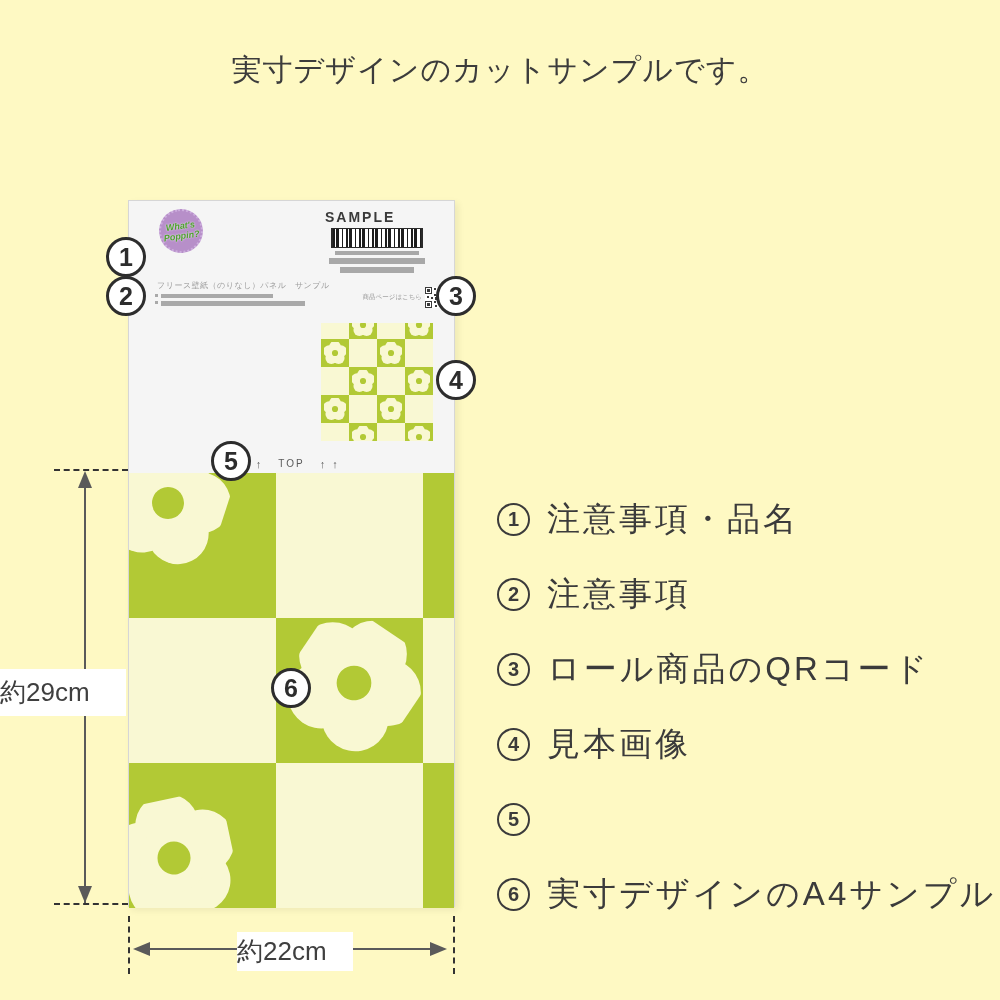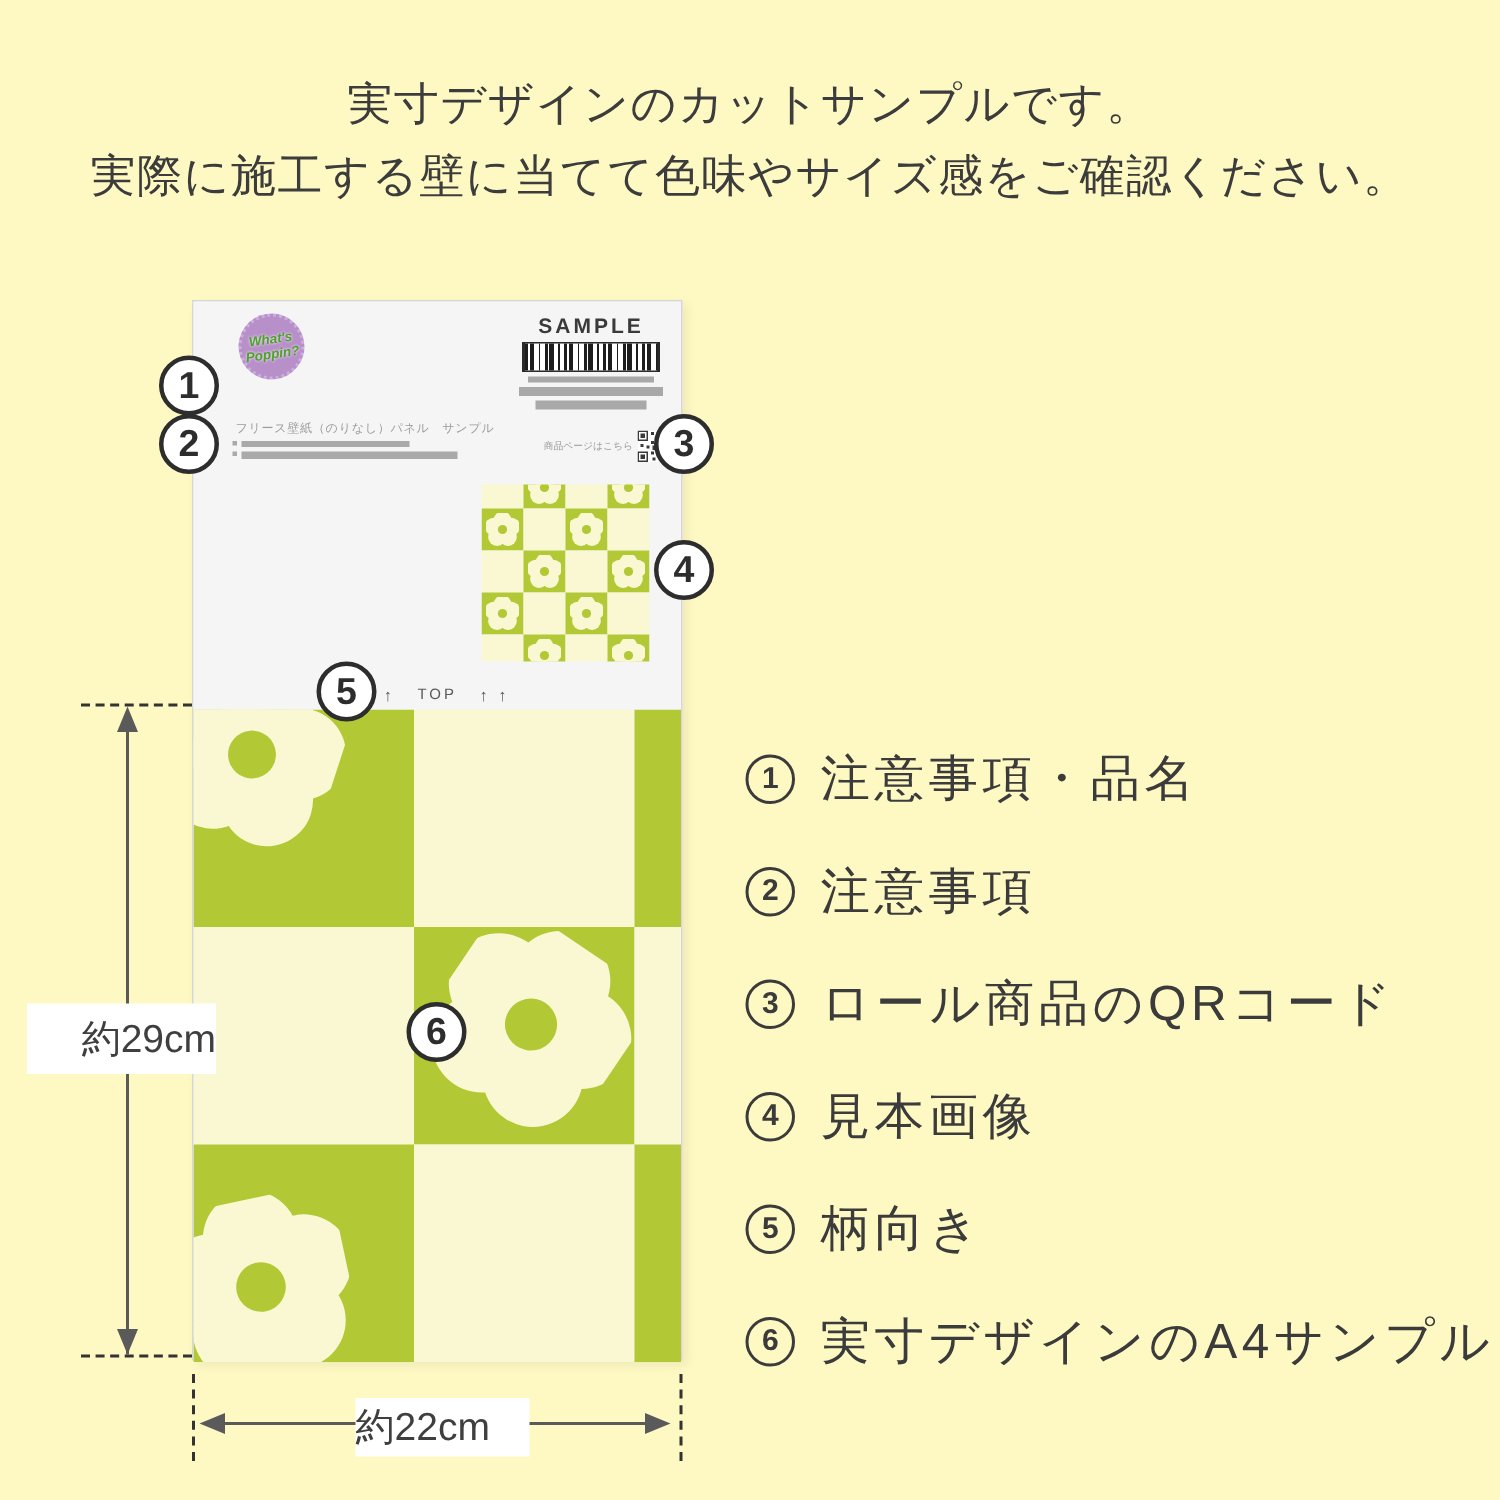--- a/index.html
+++ b/index.html
@@ -15,21 +15,21 @@
   .card { position:absolute; left:128px; top:200px; width:327px; height:707px;
           background:#f5f5f5; border:1px solid #d6d6d6; box-shadow:3px 3px 7px rgba(0,0,0,.07); }
   .label-area { position:absolute; left:0; top:0; width:100%; height:272px; background:#f5f5f5; }
 
   .logo { position:absolute; left:30px; top:8px; width:44px; height:44px; border-radius:50%;
           background:#b78fc9; border:2px dotted #cdaede; transform:rotate(-8deg);
           display:flex; flex-direction:column; align-items:center; justify-content:center; }
   .logo div { color:#4da12c; font-weight:bold; font-style:italic; font-size:9px; line-height:10px;
               text-shadow:0 0 2px #fff; }
 
-  .sample-block { position:absolute; top:8px; right:8px; width:104px; text-align:center; }
+  .sample-block { position:absolute; top:8px; right:25px; width:104px; }
   .sample-text { font-size:14px; font-weight:bold; letter-spacing:2px; color:#3a3a3a; }
   .barcode { width:92px; height:20px; margin:3px auto 0;
              background:repeating-linear-gradient(90deg,#1d1d1d 0 2px,#fff 2px 3px,#1d1d1d 3px 6px,#fff 6px 9px,#1d1d1d 9px 10px,#fff 10px 13px);
              border:1px solid #2a2a2a; border-left-width:2px; border-right-width:2px; }
   .gbar { margin:3px auto 0; background:#a8a8a8; }
   .g1 { width:84px; height:4px; } .g2 { width:96px; height:6px; } .g3 { width:74px; height:6px; }
 
   .product-title { position:absolute; left:28px; top:56px; font-size:11.5px; font-weight:bold; color:#2b2b2b; letter-spacing:.5px; white-space:nowrap; }
   .product-subtitle { position:absolute; left:28px; top:79px; font-size:8px; color:#9c9c9c; letter-spacing:.5px; white-space:nowrap; }
   .note-line { position:absolute; background:#a9a9a9; }
@@ -71,21 +71,21 @@
   .c3 { left:436px; top:276px; } .c4 { left:436px; top:360px; }
   .c5 { left:211px; top:441px; } .c6 { left:271px; top:668px; }
 
   
   .dim-line-v { position:absolute; left:84px; top:474px; height:429px; width:0; border-left:2.5px solid #5a5a5a; }
   .arr { position:absolute; width:0; height:0; z-index:2; }
   .arr-up   { left:78px; top:471px; border-left:7px solid transparent; border-right:7px solid transparent; border-bottom:17px solid #5a5a5a; }
   .arr-down { left:78px; top:886px; border-left:7px solid transparent; border-right:7px solid transparent; border-top:17px solid #5a5a5a; }
   .dash-h { position:absolute; width:74px; border-top:2.5px dashed #333; }
   .dash-h.t { left:54px; top:469px; } .dash-h.b { left:54px; top:903px; }
-  .vlabel { position:absolute; left:18px; top:669px; width:126px; text-align:right; background:#fff;
+  .vlabel { position:absolute; left:0; top:669px; width:126px; text-align:left; background:#fff;
             font-size:26px; color:#3f3f3f; padding:6px 0; z-index:3; }
 
   .dim-line-h { position:absolute; left:140px; top:948px; width:300px; height:0; border-top:2.5px solid #5a5a5a; }
   .arr-left  { left:133px; top:942px; border-top:7px solid transparent; border-bottom:7px solid transparent; border-right:17px solid #5a5a5a; }
   .arr-right { left:430px; top:942px; border-top:7px solid transparent; border-bottom:7px solid transparent; border-left:17px solid #5a5a5a; }
   .dash-v { position:absolute; height:58px; border-left:2.5px dashed #333; }
   .dash-v.l { left:128px; top:916px; } .dash-v.r { left:453px; top:916px; }
   .hlabel { position:absolute; left:237px; top:932px; width:116px; text-align:left; background:#fff;
             font-size:26px; color:#3f3f3f; padding:2px 0; z-index:3; }
 
@@ -111,21 +111,20 @@
         <circle cx="33.5" cy="72.7" r="27"></circle>
         <circle cx="23.4" cy="41.3" r="27"></circle>
         <circle cx="50" cy="50" r="29"></circle>
         <circle class="hole" cx="50" cy="50" r="14"></circle>
       </g>
     </defs>
   </svg>
 
   <div class="header">
     <div>実寸デザインのカットサンプルです。</div>
-    <div>実際に施工する壁に当てて色味やサイズ感をご確認ください。</div>
   </div>
 
   <div class="card">
     <div class="label-area">
 
       <div class="logo">
         <div>What's</div>
         <div>Poppin?</div>
       </div>
 
@@ -306,21 +305,20 @@
     <div class="legend-row">
       <div class="lnum">3</div>
       <div class="llabel">ロール商品のQRコード</div>
     </div>
     <div class="legend-row">
       <div class="lnum">4</div>
       <div class="llabel">見本画像</div>
     </div>
     <div class="legend-row">
       <div class="lnum">5</div>
-      <div class="llabel">柄向き</div>
     </div>
     <div class="legend-row">
       <div class="lnum">6</div>
       <div class="llabel">実寸デザインのA4サンプル</div>
     </div>
   </div>
 
 </div>
 
 </body></html>

